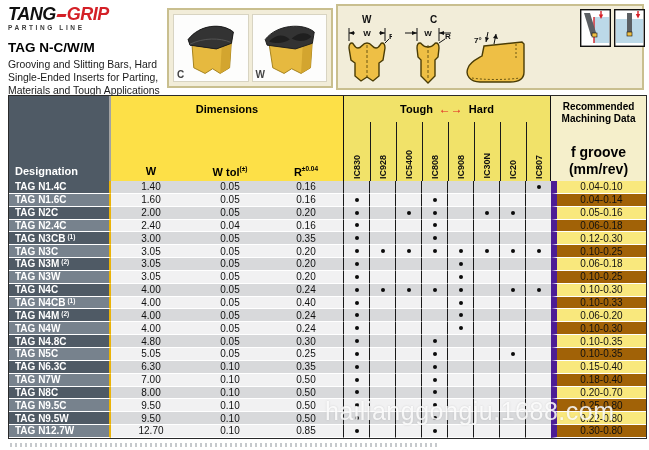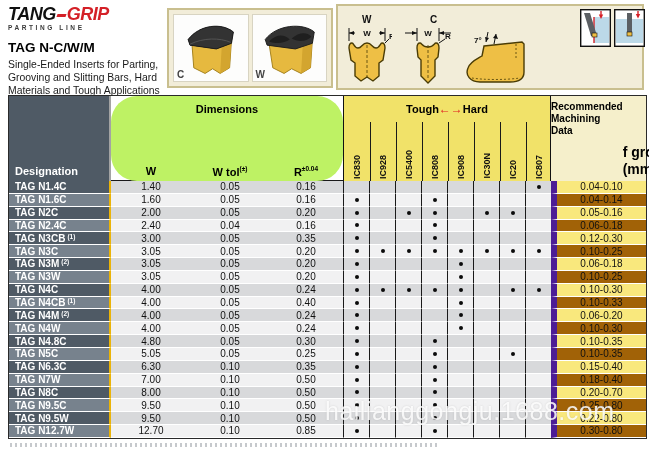--- a/index.html
+++ b/index.html
@@ -27,36 +27,36 @@
   .diagram-panel { position:absolute; left:336px; top:4px; width:308px; height:86px; position:absolute; }
   .diag-title { position:absolute; font-size:10px; font-weight:bold; color:#111; }
   .diag { position:absolute; }
   .app-icon { position:absolute; top:3px; width:31px; height:38px; }
 
   
   .catalog-table { position:absolute; left:8px; top:95px; width:639px; border:1px solid #2a2a2a; background:#fff; }
   .thead { display:grid; grid-template-columns:102px 232px 208px 95px; height:85px; border-bottom:1px solid #1a1a1a; }
   .hdr-designation { background:#4f5a65; color:#fff; font-weight:bold; font-size:11px;
                      display:flex; align-items:flex-end; padding:0 0 4px 6px; border-right:2px solid #a3a3a3; }
-  .hdr-dimensions { background:#bef264; display:flex; flex-direction:column;border-radius:26px; }
+  .hdr-dimensions { background:#fde047; display:flex; flex-direction:column; }
   .hdr-dimensions .dim-title { text-align:center; font-size:11px; font-weight:bold; padding-top:7px; }
   .dim-cols { margin-top:auto; display:grid; grid-template-columns:80px 78px 74px; padding-bottom:3px; }
   .dim-col { text-align:center; font-size:11px; font-weight:bold; }
   .dim-col sup { font-size:6.5px; vertical-align:super; }
   .hdr-tough { background:#f1e269; border-left:1px solid #111; border-right:1px solid #111;
                display:flex; flex-direction:column; }
   .tough-line { height:26px; display:flex; align-items:center; justify-content:center;
-                font-size:11px; font-weight:bold; }
+                gap:6px; font-size:11px; font-weight:bold; }
   .tough-arrow { color:#e02020; font-weight:bold; font-size:12px; }
   .grade-headers { display:grid; grid-template-columns:repeat(8,26px); height:59px; }
   .ghead { display:flex; align-items:flex-end; justify-content:center; border-left:1px solid #1a1a1a; }
   .ghead:first-child { border-left:none; }
   .ghead .vert { writing-mode:vertical-rl; transform:rotate(180deg); font-size:9px; font-weight:bold;
                  color:#111; padding-left:1px; margin-bottom:2px; }
-  .hdr-mach { background:#f5efcb; display:flex; flex-direction:row; text-align:left; }
+  .hdr-mach { background:#f5efcb; display:flex; flex-direction:column; text-align:center; }
   .mach-title { font-size:10px; font-weight:bold; padding-top:5px; line-height:1.2; }
   .fg-title { margin-top:auto; font-size:14px; font-weight:bold; line-height:1.2; padding-bottom:3px; }
 
   .trow { display:grid; grid-template-columns:102px 80px 78px 74px repeat(8,26px) 95px; height:12.85px; }
   .cell { display:flex; align-items:center; justify-content:center; font-size:10px;
           border-bottom:1px solid #fff; color:#111; }
   .cell.des { justify-content:flex-start; padding-left:6px; color:#fff; font-weight:bold;
               border-right:2px solid #eab308; white-space:nowrap; }
   .cell.des sup { font-size:6.5px; margin-left:2px; transform:translateY(-2px); }
   .cell.gcol { border-left:1px solid #1a1a1a; }
@@ -82,22 +82,22 @@
 
 <div class="page">
 
   <div class="brand">
     <div class="logo">
       <span class="lg-black">TANG</span><span class="lg-dash"></span><span class="lg-red">GRIP</span>
     </div>
     <div class="tagline">PARTING LINE</div>
     <div class="doc-title">TAG N-C/W/M</div>
     <div class="desc">
+      <div>Grooving and Slitting Bars, Hard</div>
       <div>Single-Ended Inserts for Parting,</div>
-      <div>Grooving and Slitting Bars, Hard</div>
       <div>Materials and Tough Applications</div>
     </div>
   </div>
 
   <div class="photo-panel panel">
     <div class="photo">
       <svg width="100%" height="100%" viewBox="0 0 76 70">
         <polygon points="18,30 60,26 58,56 48,62 40,57 32,62 20,56" fill="#e6b93f" stroke="#a07d18" stroke-width="1"></polygon>
         <polygon points="50,28 60,26 58,56 48,62" fill="#d3a52f"></polygon>
         <path d="M14,26 C26,10 50,8 62,18 L60,30 L44,36 L16,32 Z" fill="#33septembre"></path>

